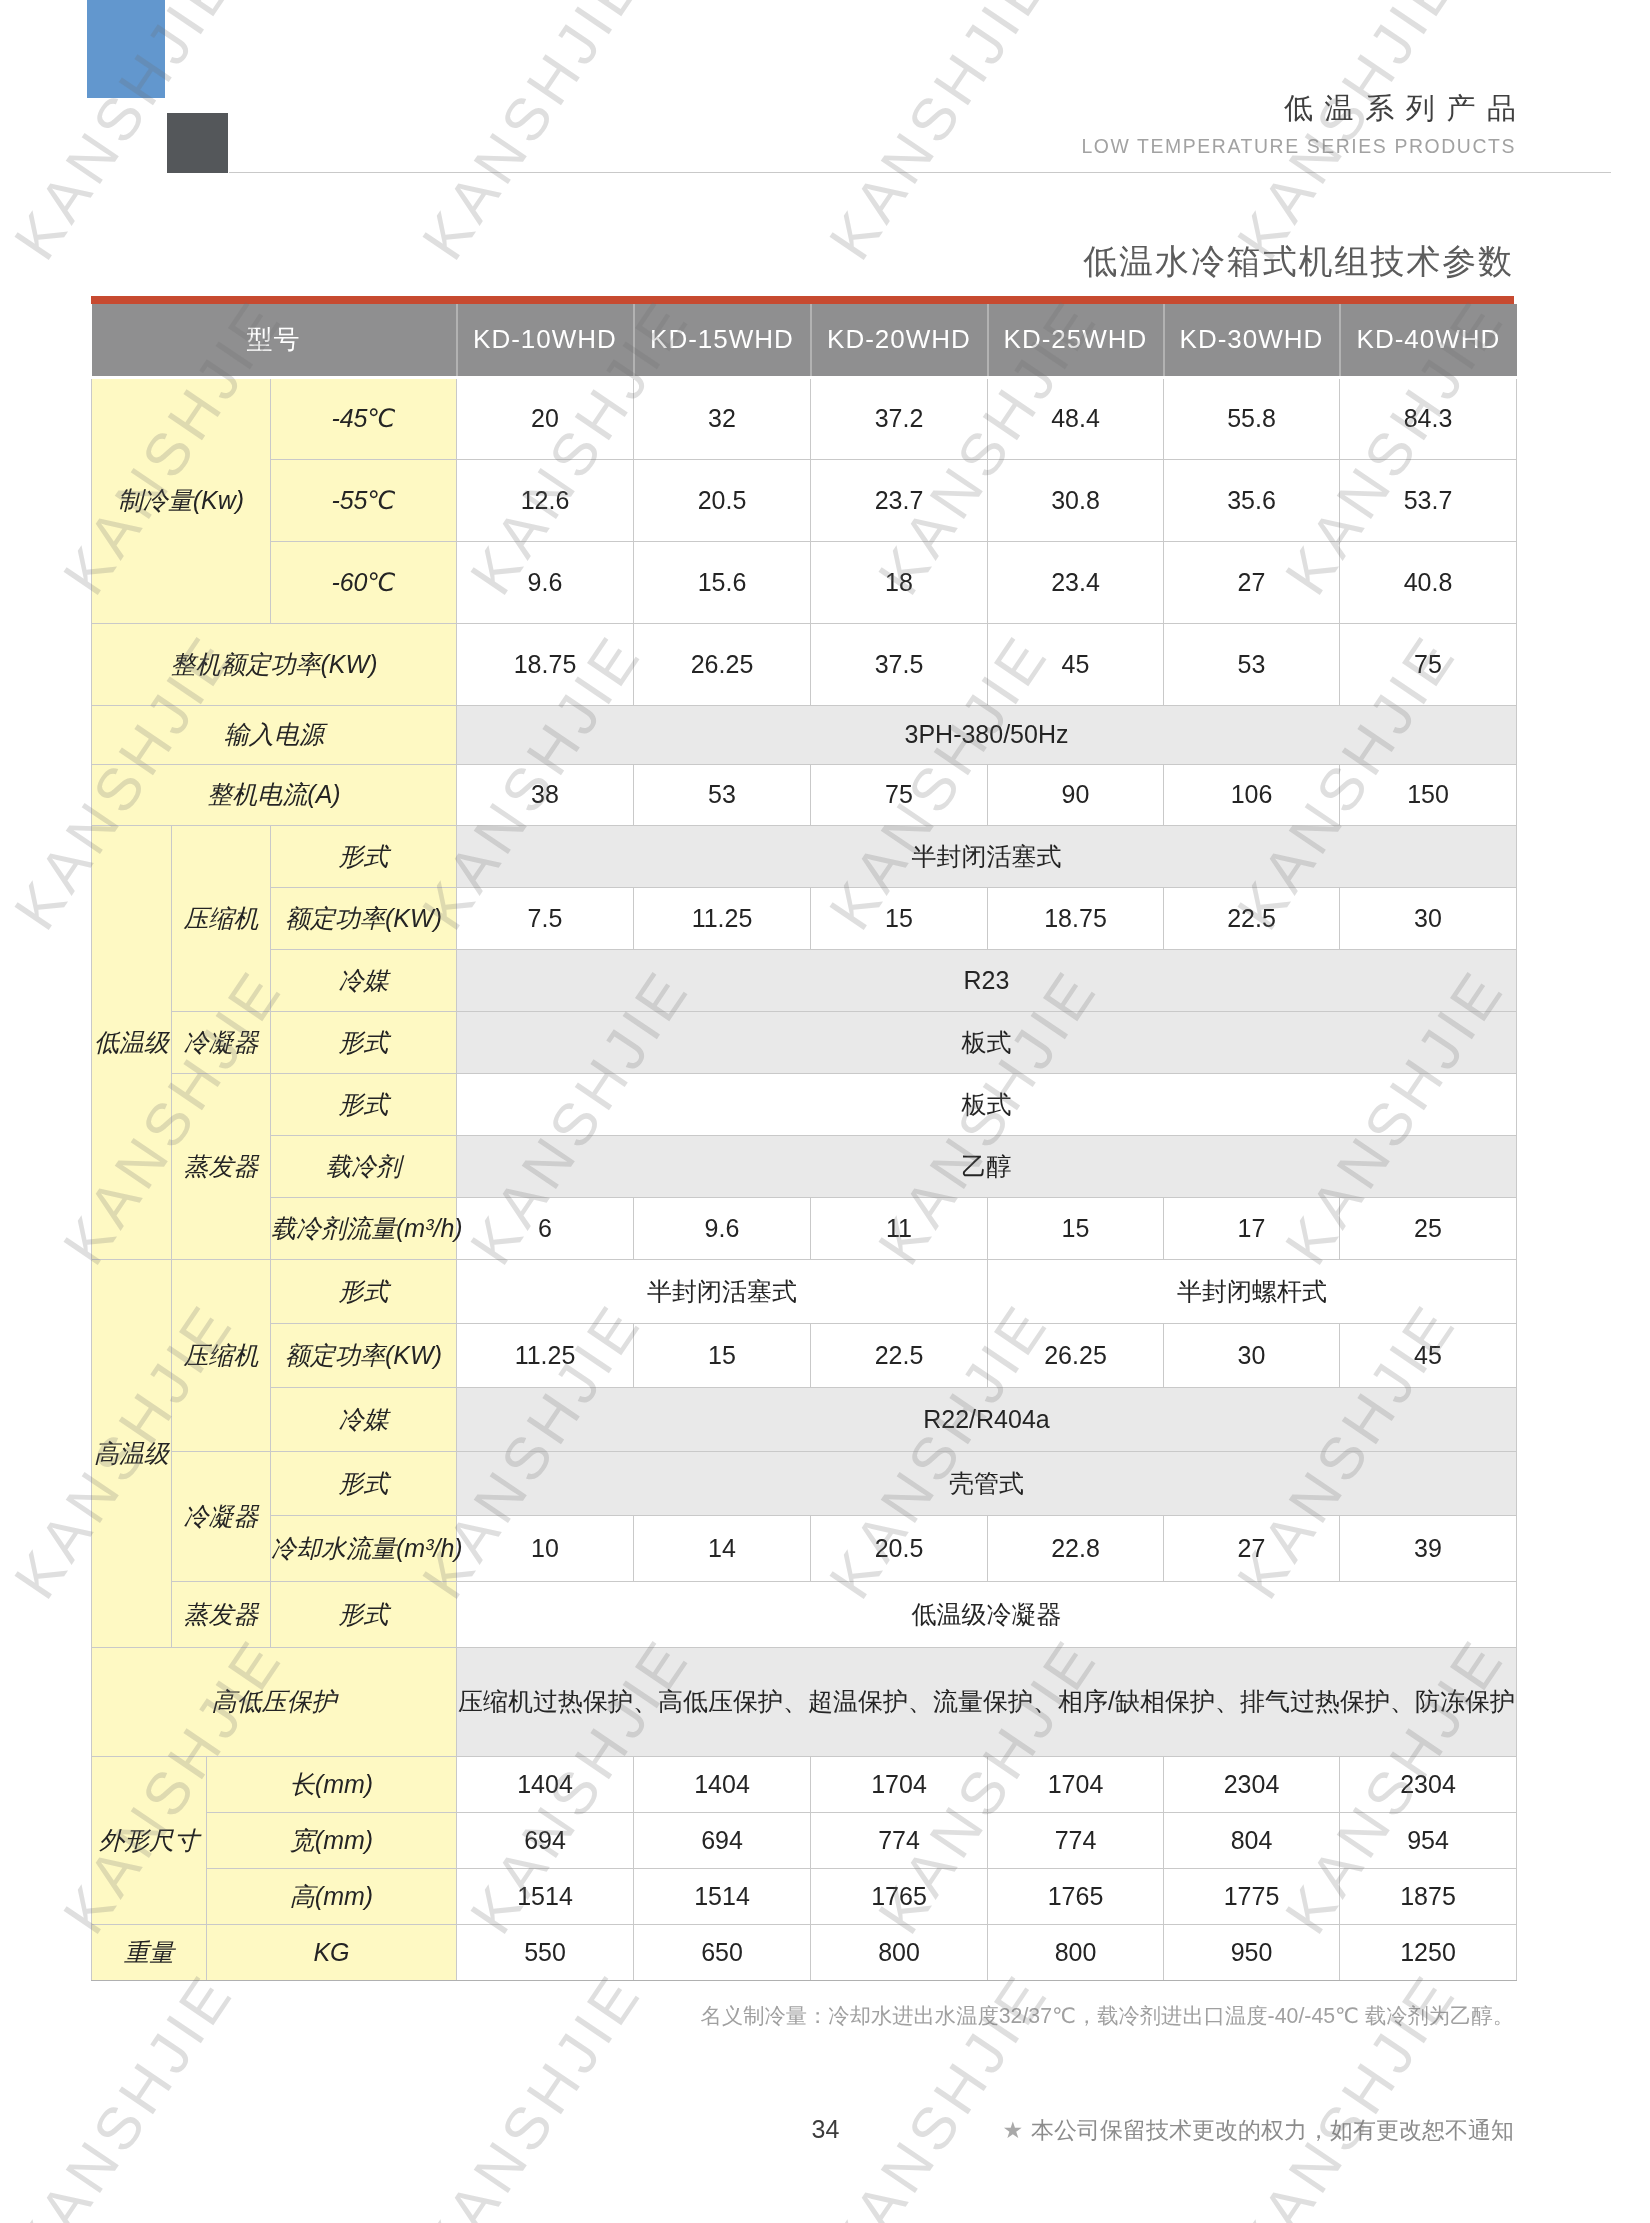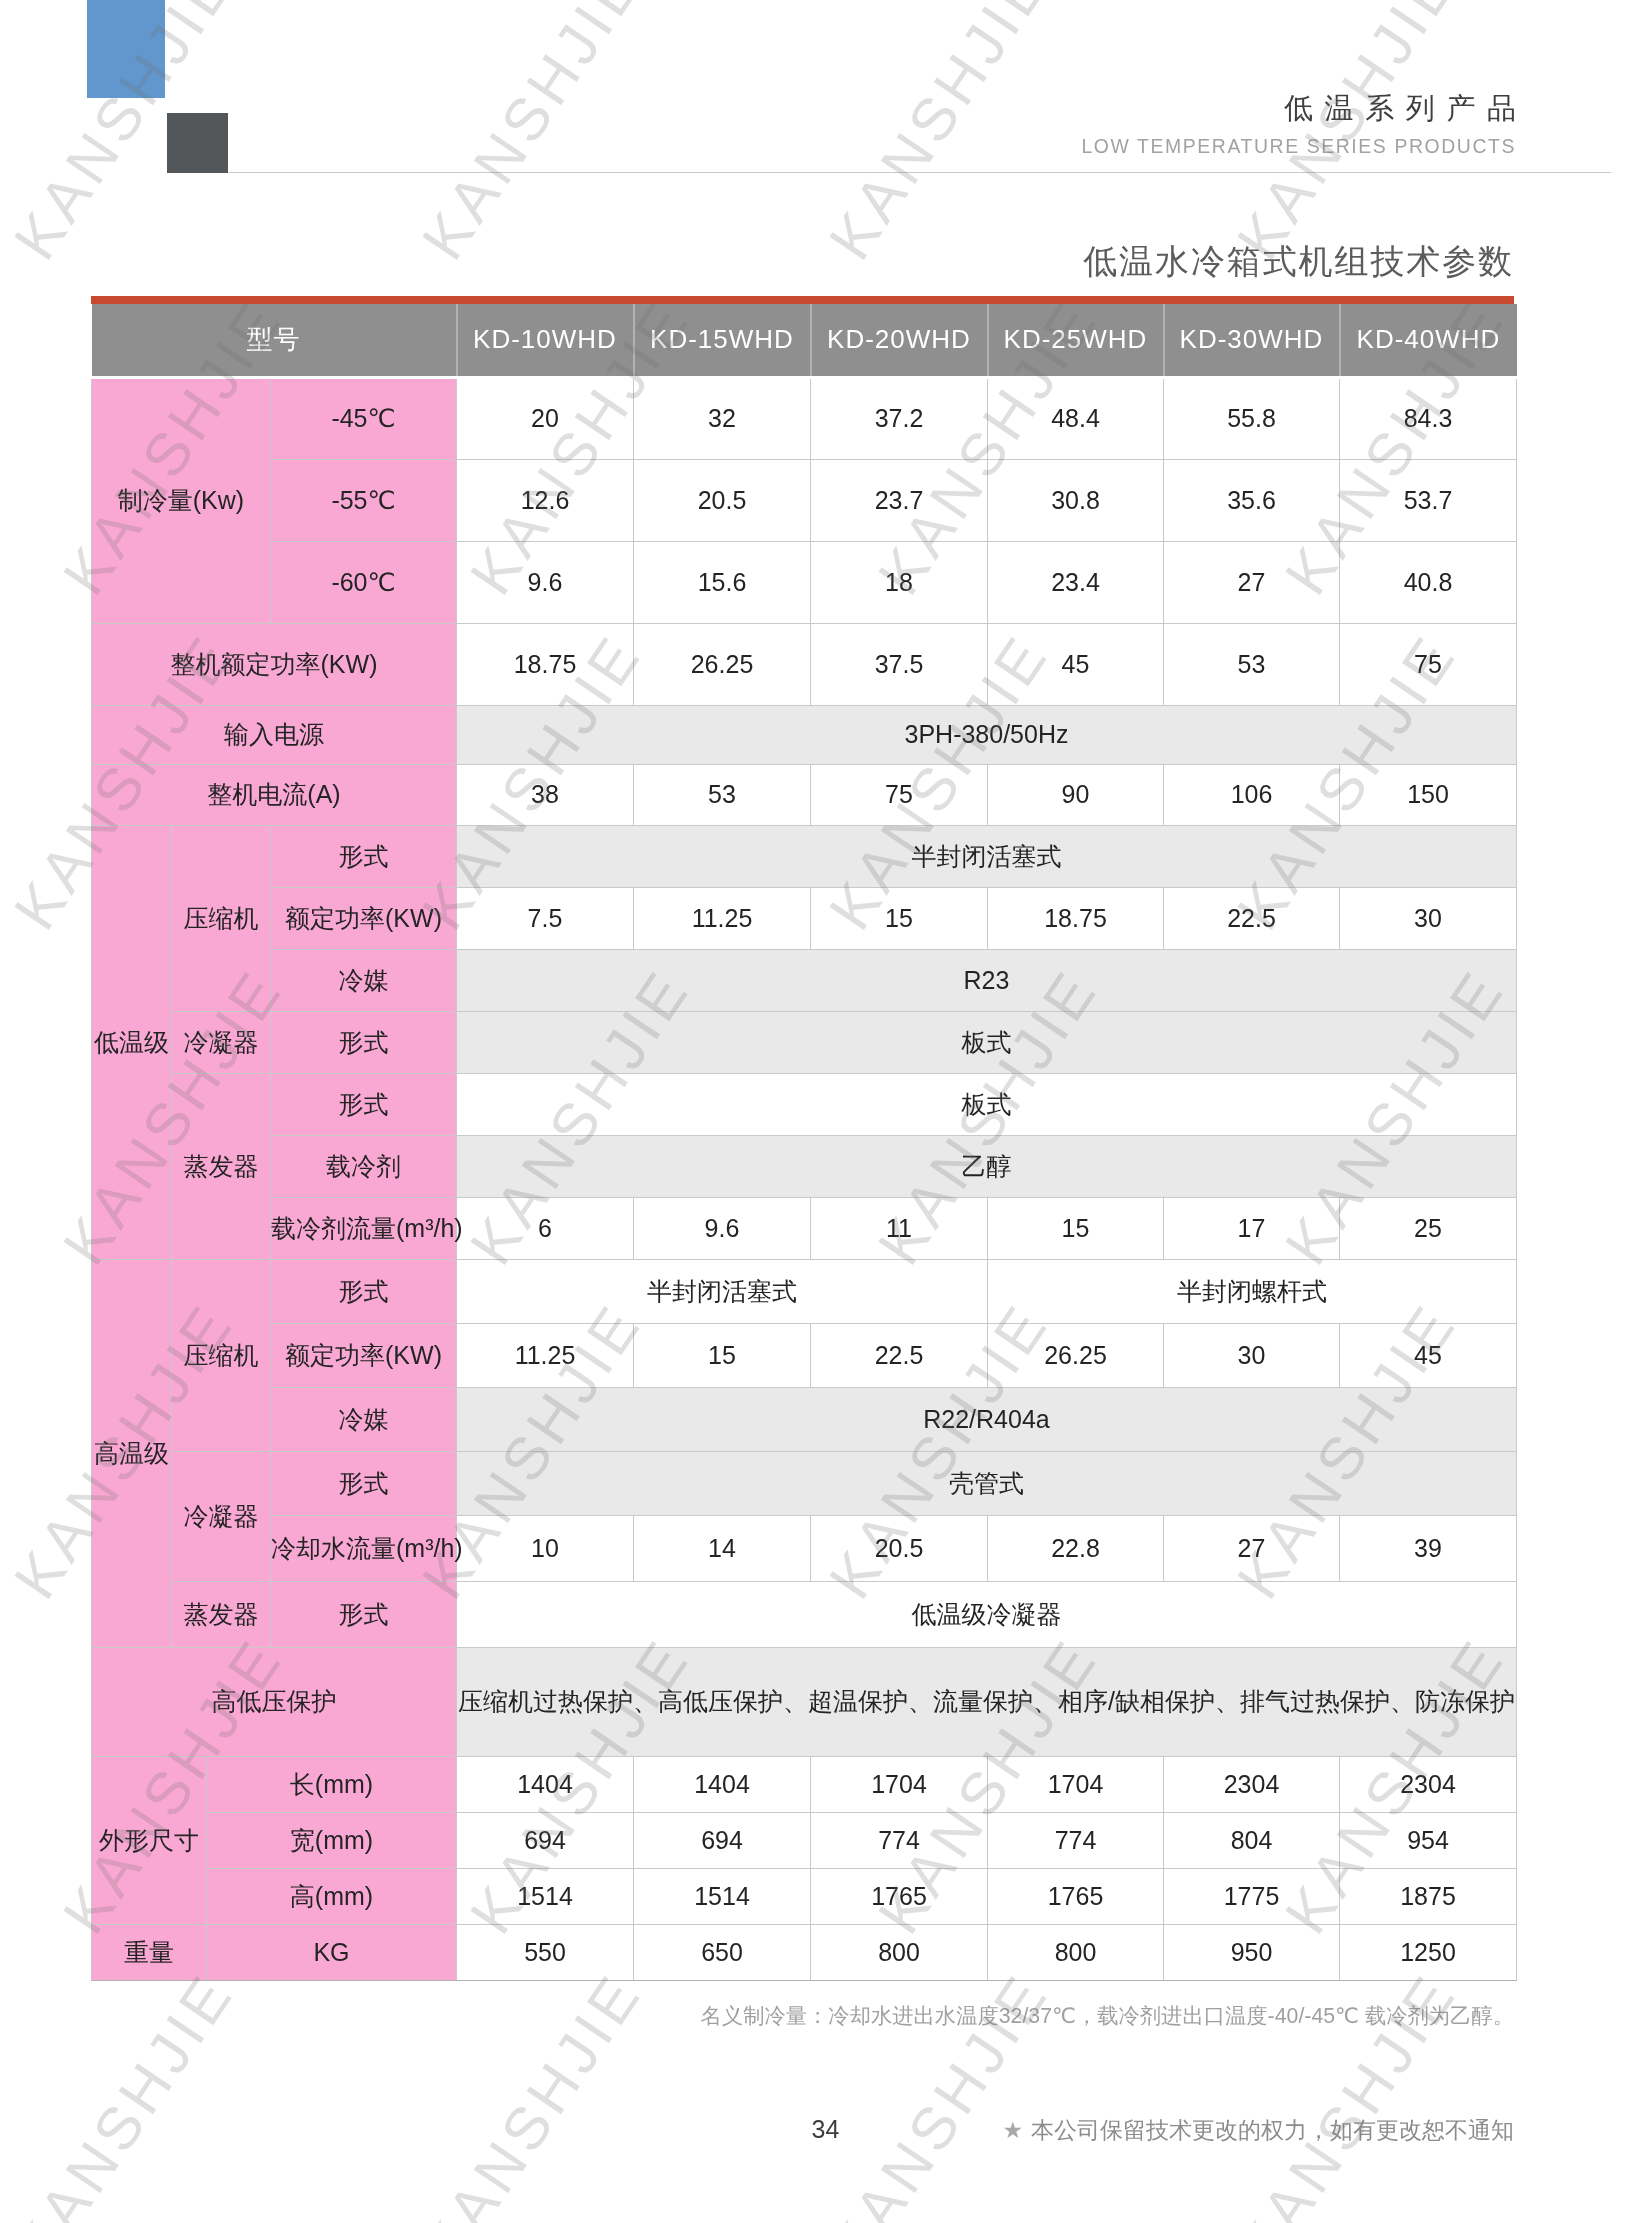--- a/index.html
+++ b/index.html
@@ -26,21 +26,21 @@
   }
   table.spec td{
     border:1px solid #c9c9c9;text-align:center;vertical-align:middle;
     font-size:25px;color:#242424;padding:0;white-space:nowrap;overflow:visible;
   }
   table.spec td.h{
     background:#8f8f90;color:#ffffff;font-size:26px;letter-spacing:1px;
     border:none;border-left:2.9px solid #b2b2b2;border-bottom:3.9px solid #ffffff;
   }
   table.spec td.h:first-child{border-left:none;}
-  table.spec td.l{background:#f9a8d4;}
+  table.spec td.l{background:#fef9c3;font-style:italic;}
   table.spec td.g{background:#e9e9e9;}
   table.spec td.w{background:#ffffff;}
   table.spec tr.sec td{border-top:1.9px solid #b0b0b0;}
   table.spec tr:last-child td{border-bottom:1.9px solid #b0b0b0;}
   
   .wm-layer{position:absolute;left:0;top:0;width:100%;height:100%;pointer-events:none;z-index:5;}
   .wm{
     position:absolute;font-size:60px;letter-spacing:5.8px;color:rgba(110,110,110,0.22);
     transform:rotate(-56deg);transform-origin:0 50%;white-space:nowrap;
     font-family:"Liberation Sans","DejaVu Sans",sans-serif;

